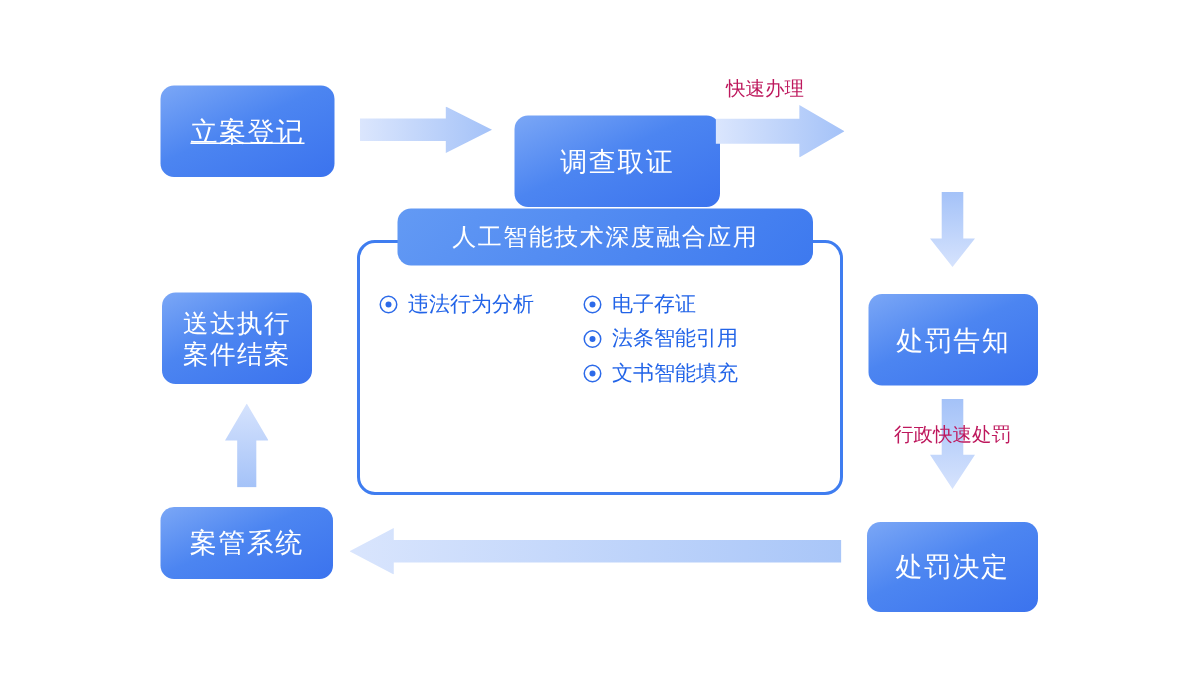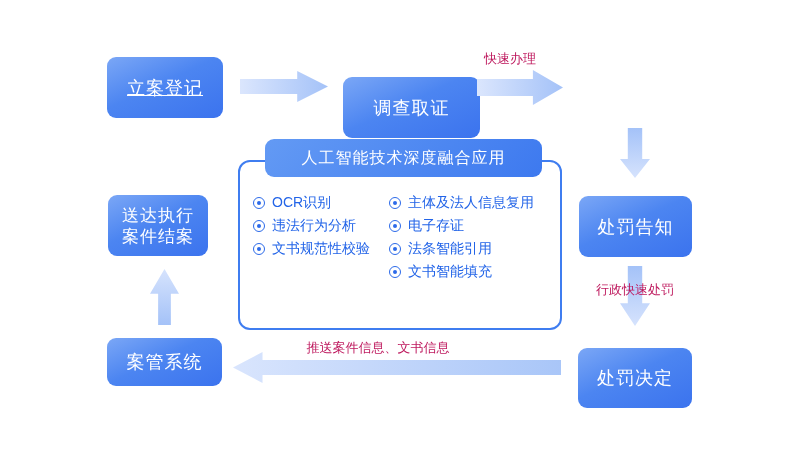--- a/index.html
+++ b/index.html
@@ -127,21 +127,20 @@
   </div>
 
   <div class="arrow arrow-down" style="left:620px;top:266px;width:30px;height:60px;"></div>
 
   <div class="flow-label" style="left:590px;top:281px;width:90px;">行政快速处罚</div>
 
   <div class="node" style="left:578px;top:348px;width:114px;height:60px;">
     <span>处罚决定</span>
   </div>
 
-  <div class="flow-label" style="left:295px;top:339px;width:166px;">推送案件信息、文书信息</div>
 
   <div class="arrow arrow-left-long" style="left:233px;top:352px;width:328px;height:31px;"></div>
 
   <div class="node" style="left:107px;top:338px;width:115px;height:48px;">
     <span>案管系统</span>
   </div>
 
   <div class="arrow arrow-up" style="left:150px;top:269px;width:29px;height:56px;"></div>
 
   <div class="node" style="left:108px;top:195px;width:100px;height:61px;">
@@ -150,37 +149,25 @@
   </div>
 
   <div class="panel"></div>
   <div class="panel-title">
     <span>人工智能技术深度融合应用</span>
   </div>
 
   <div class="item-col item-col-left">
     <div class="ai-item">
       <span class="bullet"></span>
-      <span>OCR识别</span>
-    </div>
-    <div class="ai-item">
-      <span class="bullet"></span>
       <span>违法行为分析</span>
-    </div>
-    <div class="ai-item">
-      <span class="bullet"></span>
-      <span>文书规范性校验</span>
     </div>
   </div>
 
   <div class="item-col item-col-right">
-    <div class="ai-item">
-      <span class="bullet"></span>
-      <span>主体及法人信息复用</span>
-    </div>
     <div class="ai-item">
       <span class="bullet"></span>
       <span>电子存证</span>
     </div>
     <div class="ai-item">
       <span class="bullet"></span>
       <span>法条智能引用</span>
     </div>
     <div class="ai-item">
       <span class="bullet"></span>

